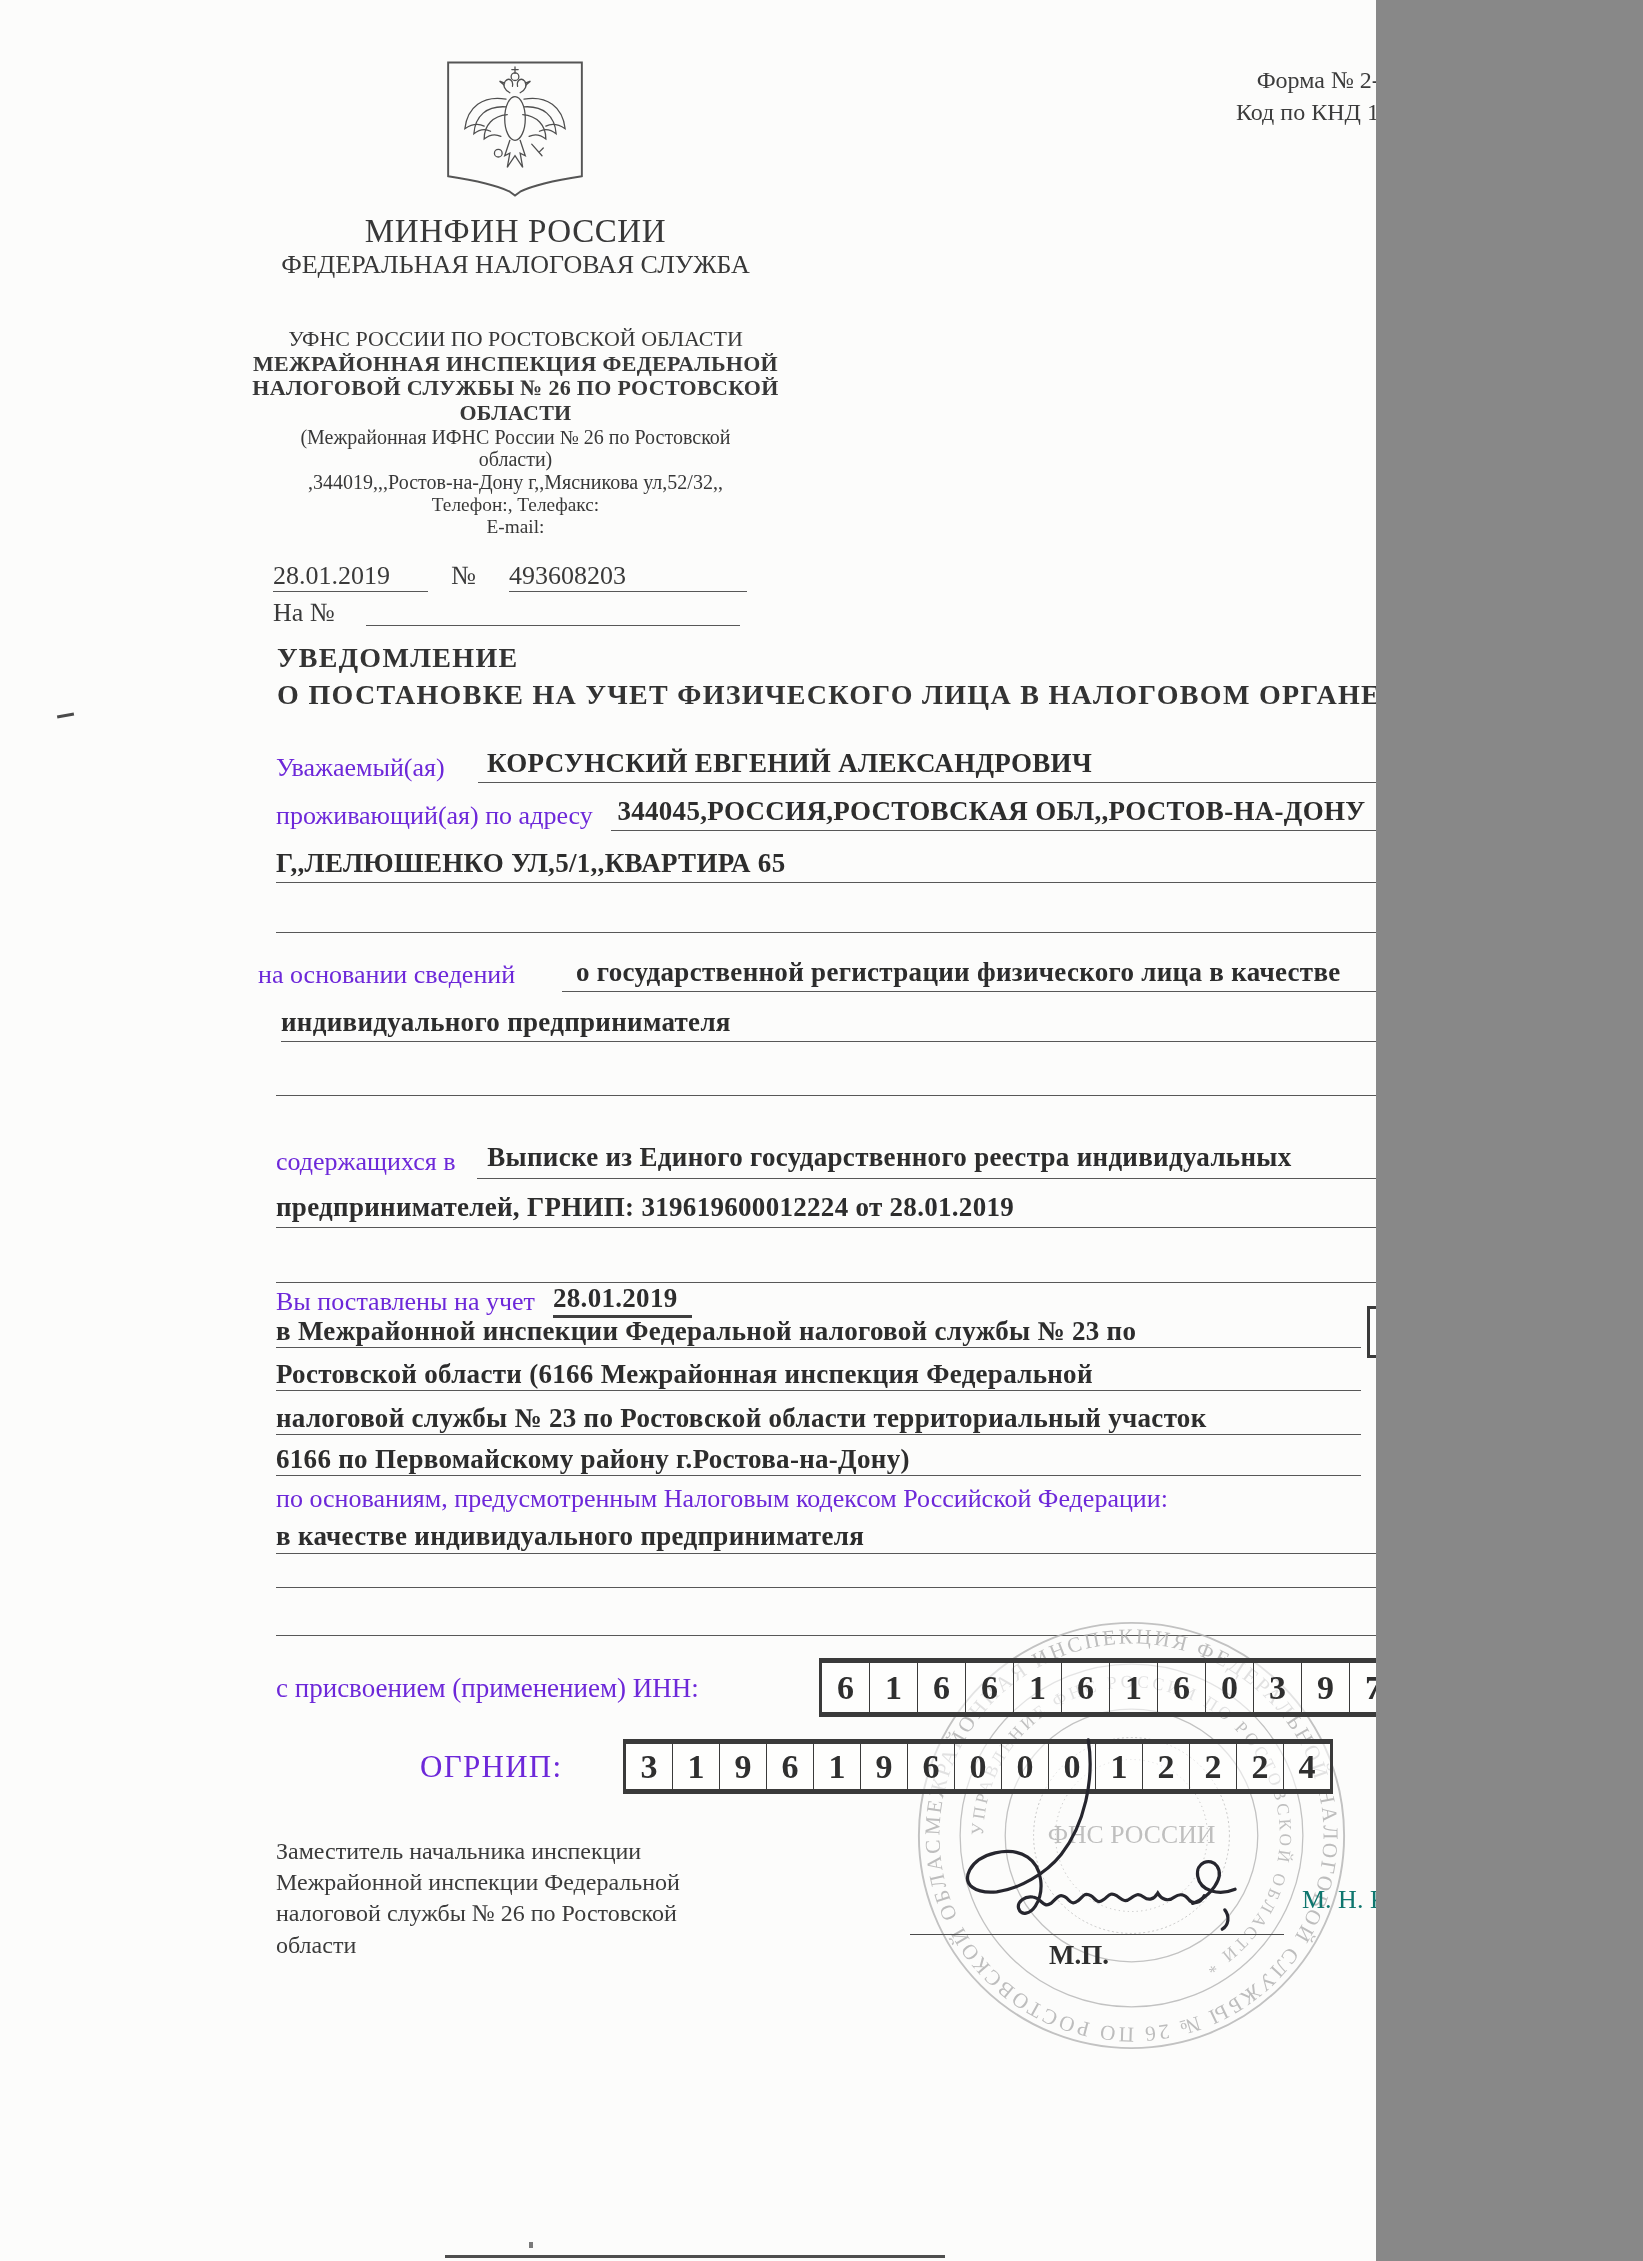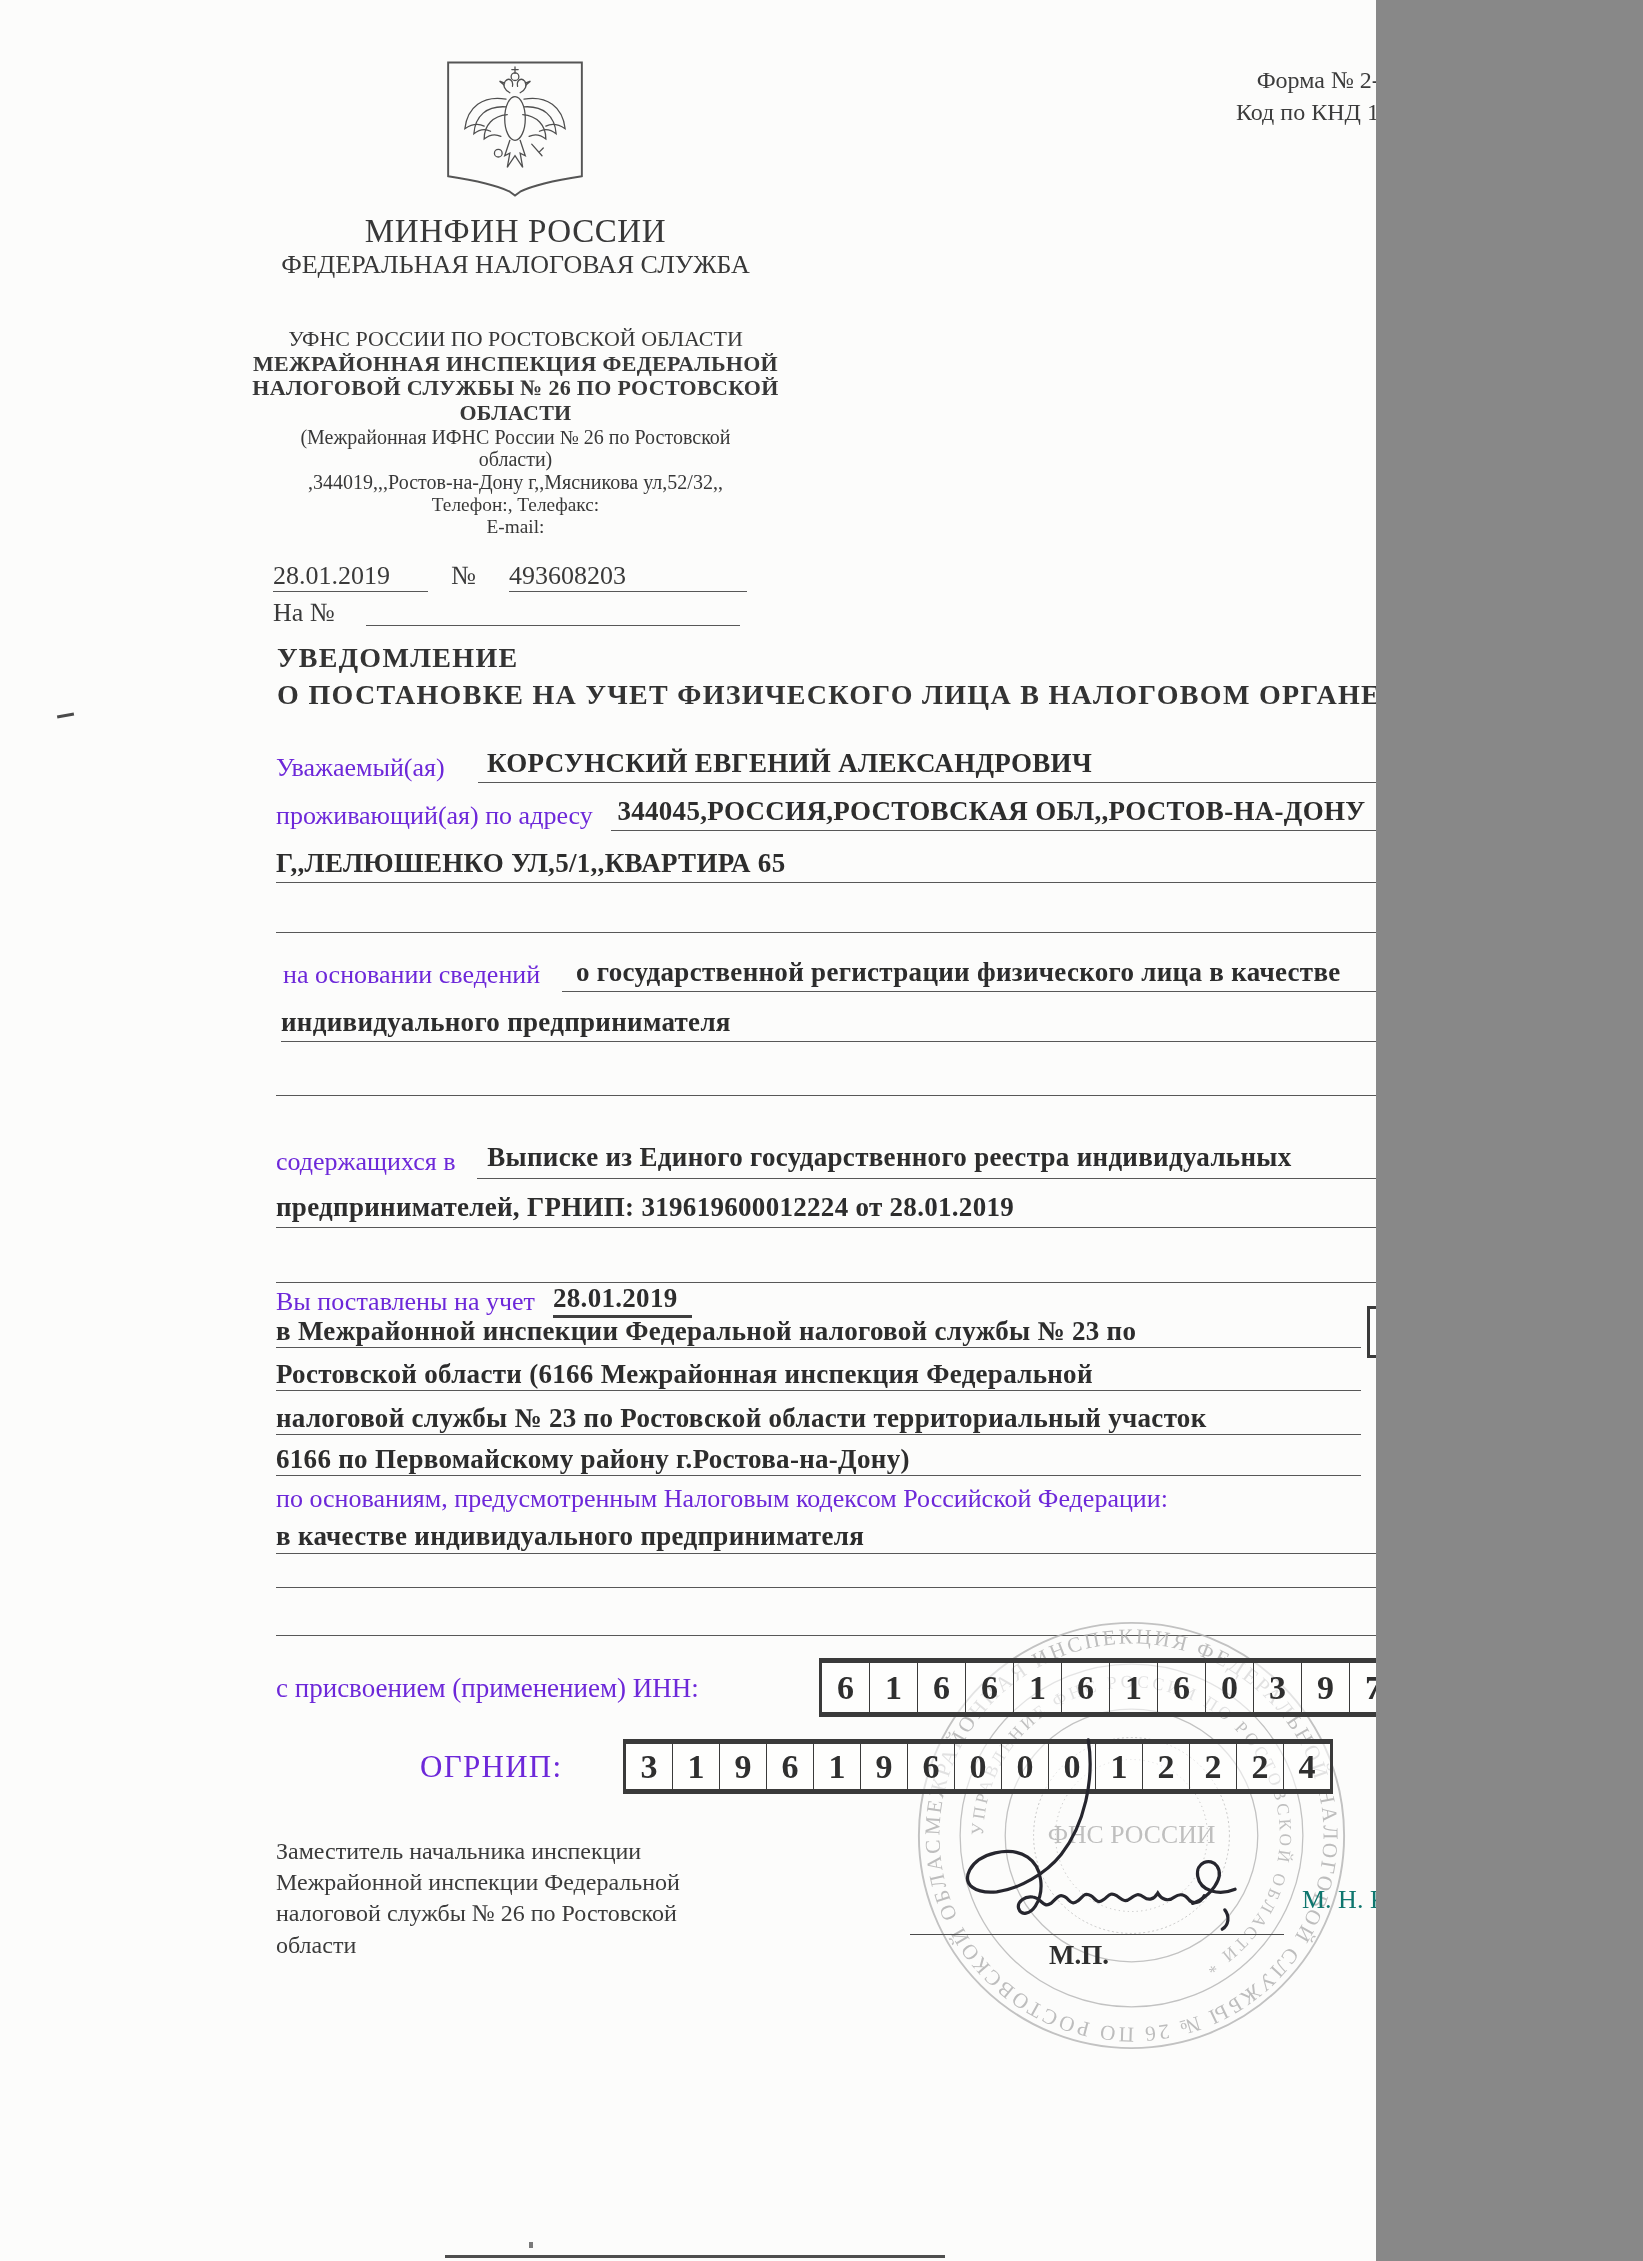--- a/index.html
+++ b/index.html
@@ -100,21 +100,21 @@
   <div class="mark" style="left:57px;top:714px;width:17px;height:2.6px;transform:rotate(-10deg)"></div>
 
   <div class="fline lbl" style="left:276px;top:753px">Уважаемый(ая)</div>
   <div class="fline fill uline" style="left:478px;top:748px;width:1037px;height:34px;padding-left:9px">КОРСУНСКИЙ ЕВГЕНИЙ АЛЕКСАНДРОВИЧ</div>
 
   <div class="fline lbl" style="left:276px;top:801px">проживающий(ая) по адресу</div>
   <div class="fline fill uline" style="left:611px;top:796px;width:904px;height:34px;padding-left:6.4px">344045,РОССИЯ,РОСТОВСКАЯ ОБЛ,,РОСТОВ-НА-ДОНУ</div>
   <div class="fline fill uline" style="left:276px;top:848px;width:1239px;height:34px">Г,,ЛЕЛЮШЕНКО УЛ,5/1,,КВАРТИРА 65</div>
   <div class="fline uline" style="left:276px;top:902px;width:1239px;height:30px"></div>
 
-  <div class="fline lbl" style="left:283px;top:960px">на основании сведений</div>
+  <div class="fline lbl" style="left:258px;top:960px">на основании сведений</div>
   <div class="fline fill uline" style="left:562px;top:957px;width:953px;height:34px;padding-left:14px">о государственной регистрации физического лица в качестве</div>
   <div class="fline fill uline" style="left:281px;top:1007px;width:1239px;height:34px">индивидуального предпринимателя</div>
   <div class="fline uline" style="left:276px;top:1064px;width:1239px;height:31px"></div>
 
   <div class="fline lbl" style="left:276px;top:1147px">содержащихся в</div>
   <div class="fline fill uline" style="left:477px;top:1142px;width:1038px;height:36px;padding-left:10.3px">Выписке из Единого государственного реестра индивидуальных</div>
   <div class="fline fill uline" style="left:276px;top:1192px;width:1239px;height:35px">предпринимателей, ГРНИП: 319619600012224 от 28.01.2019</div>
   <div class="fline uline" style="left:276px;top:1251px;width:1239px;height:31px"></div>
 
   <div class="fline lbl" style="left:276px;top:1287px">Вы поставлены на учет</div>

